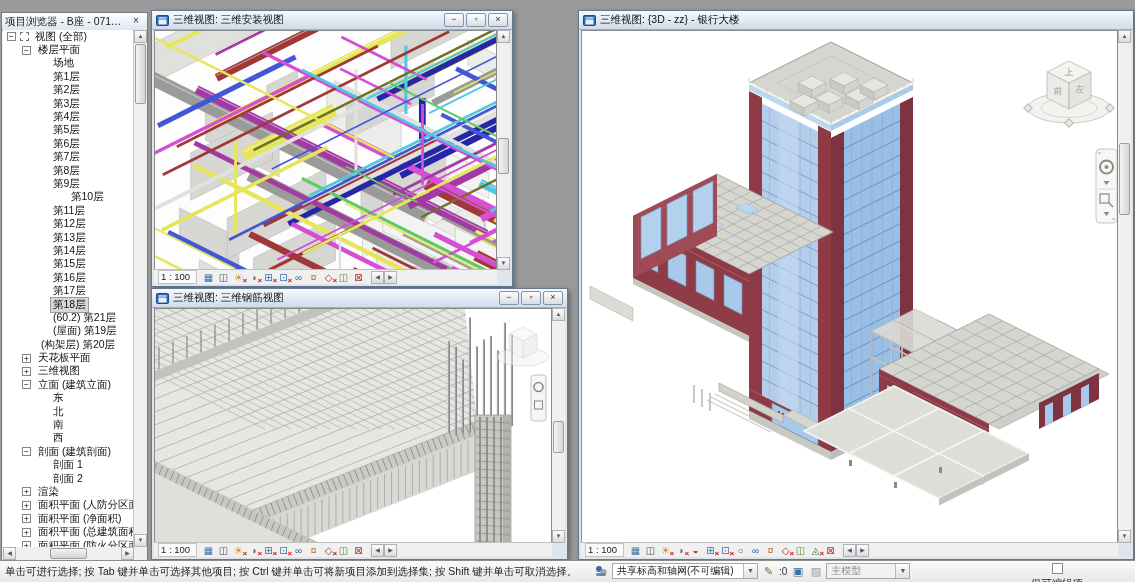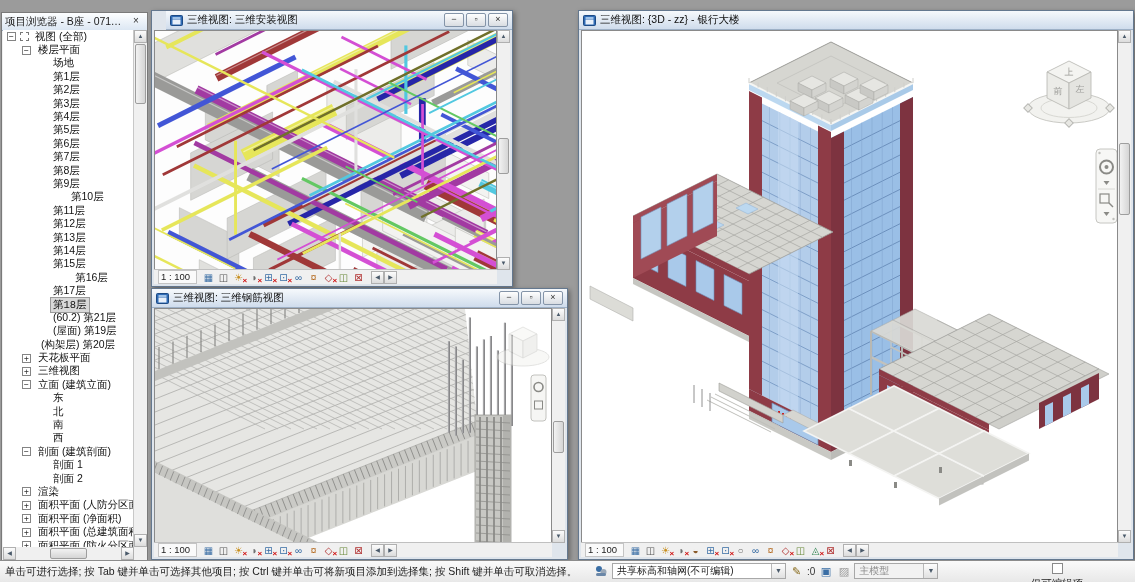--- a/index.html
+++ b/index.html
@@ -18,21 +18,21 @@
   .browser-title .x{width:14px;height:13px;line-height:11px;text-align:center;color:#333;
     border:1px solid transparent;border-radius:2px;font-size:10px;cursor:default;}
   .tree{position:absolute;left:1px;top:17px;right:13px;bottom:13px;background:#fff;overflow:hidden;
     border-right:1px solid #c8c8c8;}
   .trow{height:13.4px;display:flex;align-items:center;white-space:nowrap;font-size:10.5px;color:#111;}
   .trow .exp{width:9px;height:9px;box-sizing:border-box;border:1px solid #848484;background:#fff;
     font:8px/7px "DejaVu Sans Mono",monospace;text-align:center;color:#333;margin-right:4px;flex:none;}
   .trow .noexp{width:9px;margin-right:4px;flex:none;}
   .trow .rooticon{width:9px;height:9px;border:1px dashed #777;box-sizing:border-box;margin-right:3px;flex:none;background:#fff;}
   .trow .lbl{padding:0 2px;border:1px solid transparent;}
-  .trow.sel .lbl{background:#d8d8d8;border-color:#9a9a9a;font-family:Liberation Mono, monospace;}
+  .trow.sel .lbl{background:#d8d8d8;border-color:#9a9a9a;}
   
   .vsb{position:absolute;width:13px;background:#f0f0f0;}
   .hsb{position:absolute;height:13px;background:#f0f0f0;display:flex;align-items:stretch;}
   .sbarr{width:13px;height:13px;box-sizing:border-box;background:linear-gradient(#fcfcfc,#dcdcdc);
     border:1px solid #b0b0b0;color:#4a5a6a;font-size:6px;line-height:10px;text-align:center;flex:none;}
   .sbthumb{position:absolute;left:1px;right:1px;background:linear-gradient(90deg,#f2f2f2,#d5d5d5);
     border:1px solid #9e9e9e;border-radius:2px;}
   .hsb .track{position:relative;flex:1;}
   .hsb .hthumb{position:absolute;top:1px;bottom:1px;background:linear-gradient(#f2f2f2,#d5d5d5);
     border:1px solid #9e9e9e;border-radius:2px;}
@@ -145,21 +145,21 @@
         <span class="lbl">第13层</span>
       </div>
       <div class="trow" style="padding-left: 34px;">
         <span class="noexp"></span>
         <span class="lbl">第14层</span>
       </div>
       <div class="trow" style="padding-left: 34px;">
         <span class="noexp"></span>
         <span class="lbl">第15层</span>
       </div>
-      <div class="trow" style="padding-left: 34px; justify-content: center;">
+      <div class="trow" style="padding-left: 34px;">
         <span class="noexp"></span>
         <span class="lbl">第16层</span>
       </div>
       <div class="trow" style="padding-left: 34px;">
         <span class="noexp"></span>
         <span class="lbl">第17层</span>
       </div>
       <div class="trow sel" style="padding-left: 34px;">
         <span class="noexp"></span>
         <span class="lbl">第18层</span>
@@ -244,21 +244,21 @@
   </div>
   <div class="hsb" style="left:1px;right:13px;bottom:0;">
     <div class="sbarr">◀</div>
     <div class="track">
         <div class="hthumb" style="left:32%;width:34%;"></div>
       </div>
     <div class="sbarr">▶</div>
   </div>
 </div>
 
-<div class="win" style="left:151px;top:10px;width:362px;height:277px;padding-left:14px;">
+<div class="win" style="left:151px;top:10px;width:362px;height:277px;">
   <div class="tbar">
     <span class="wicon">
       <svg width="13" height="13">
           <rect x="0.5" y="1.5" width="12" height="10" rx="1" fill="#2f6bb5" stroke="#1c4a85"></rect>
           <rect x="2.5" y="5.5" width="8" height="5" fill="#e8f0fa"></rect>
           <rect x="2.5" y="3" width="8" height="2" fill="#9fc2e8"></rect>
         </svg>
     </span>
     <span class="wtitle">三维视图: 三维安装视图</span>
     <span class="wbtns">
@@ -1055,21 +1055,21 @@
 <div class="statusbar">
   <span class="hint">单击可进行选择; 按 Tab 键并单击可选择其他项目; 按 Ctrl 键并单击可将新项目添加到选择集; 按 Shift 键并单击可取消选择。</span>
   <div class="sgroup" style="left:594px;">
     <span class="sicon">
       <svg width="14" height="14">
           <circle cx="5" cy="5" r="3" fill="#3a6ea5"></circle>
           <circle cx="9.5" cy="8" r="3" fill="#9aa8b8"></circle>
           <rect x="2" y="9" width="10" height="3" rx="1.5" fill="#6a87a8"></rect>
         </svg>
     </span>
-    <div class="combo" style="width:174px;">
+    <div class="combo" style="width:146px;">
       <span>共享标高和轴网(不可编辑)</span>
       <span class="dd">▼</span>
     </div>
     <span class="sicon" style="color:#8a6d1f;">✎</span>
     <span class="scount">:0</span>
     <span class="sicon" style="color:#3a6ea5;">▣</span>
     <span class="sicon" style="color:#9a9a9a;">▨</span>
     <div class="combo gray" style="width:84px;">
       <span>主模型</span>
       <span class="dd">▼</span>

